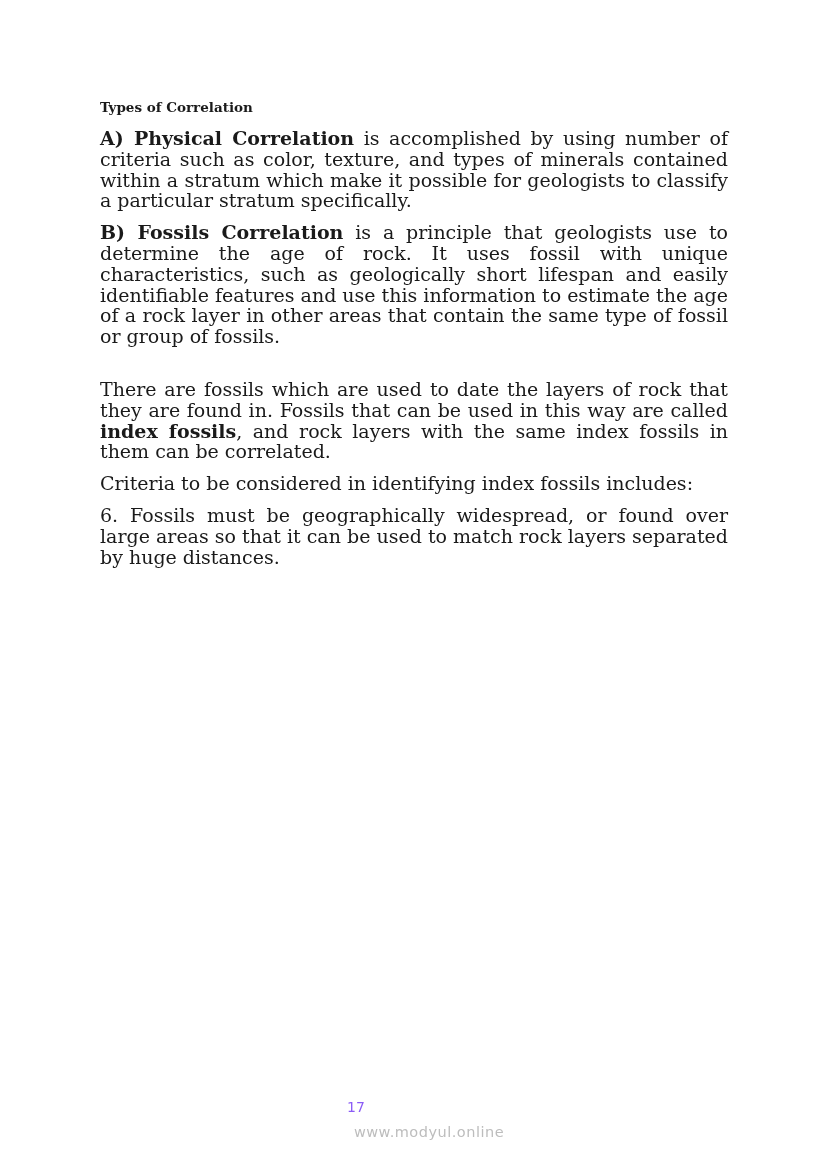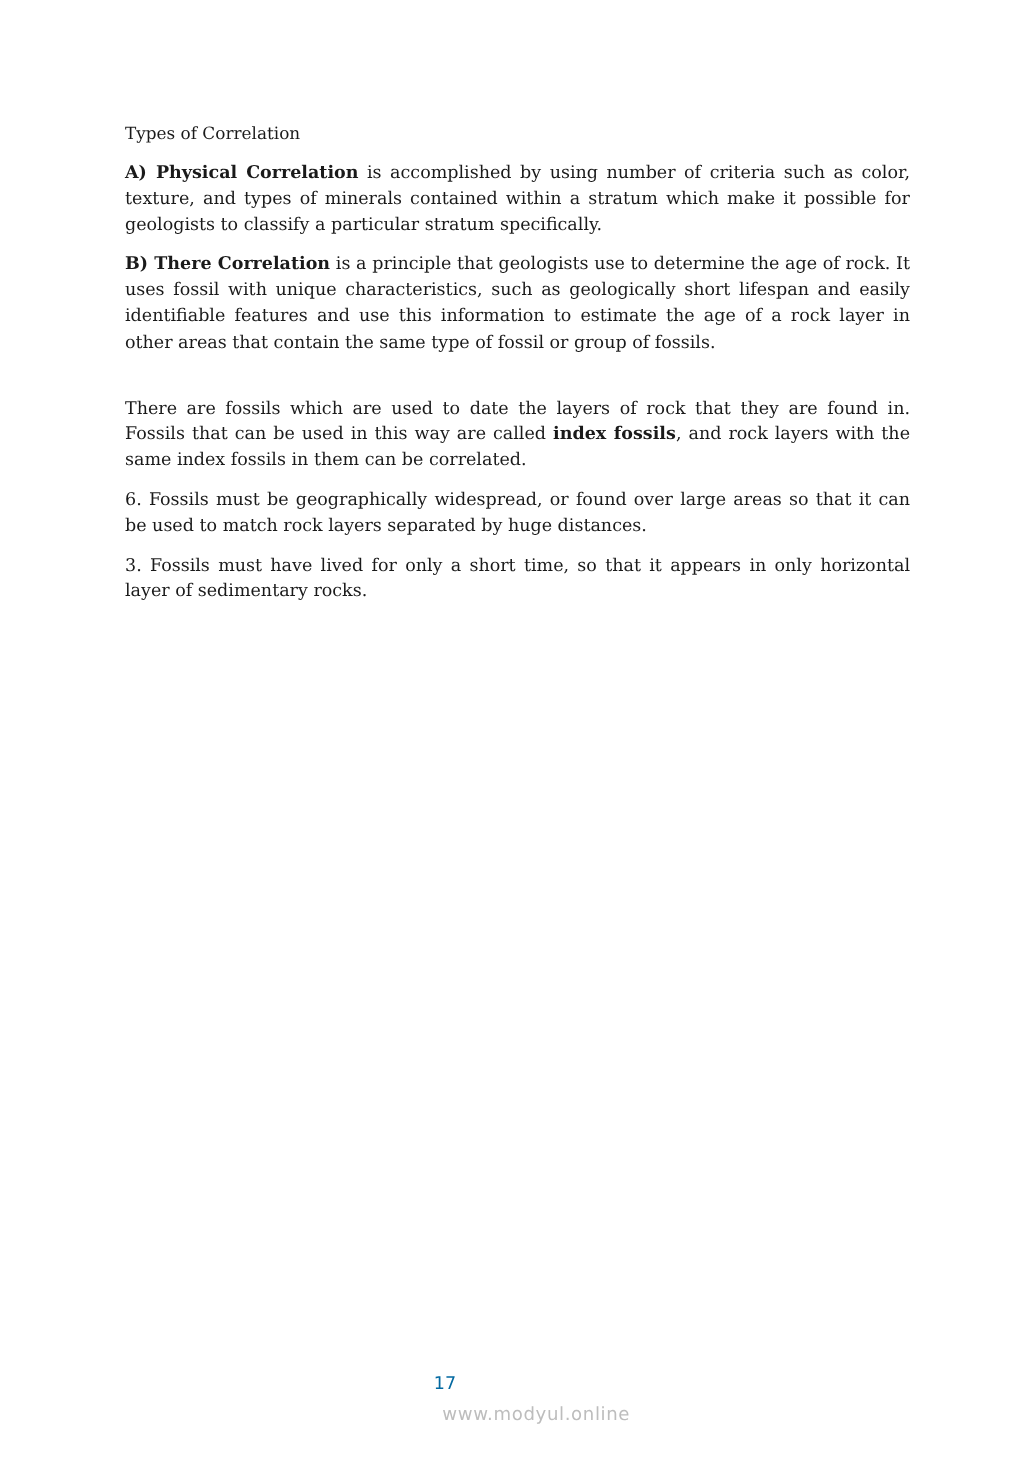--- a/index.html
+++ b/index.html
@@ -16,44 +16,44 @@
     color: #1a1a1a;
     overflow: hidden;
   }
   .content {
     position: absolute;
     left: 100px;
     top: 99px;
     width: 628px;
   }
   .heading {
-    font-weight: normal;
+    font-weight: bold;
     font-size: 13.5px;
     margin: 0 0 13px 0;
   }
   .para {
-    font-size: 14px;
+    font-size: 19px;
     line-height: 20.8px;
     text-align: justify;
     margin: 0 0 11px 0;
   }
   .para b {
     font-weight: bold;
   }
   .gap-top {
     margin-top: 32px;
   }
   .footer-pagenum {
     position: absolute;
     left: 0;
     top: 1099px;
     width: 712px;
     text-align: center;
     font-size: 14px;
-    color: #0369a1;
+    color: #8b5cf6;
     font-family: "DejaVu Sans", "Liberation Sans", sans-serif;
   }
   .footer-watermark {
     position: absolute;
     left: 16px;
     top: 1124px;
     width: 826px;
     text-align: center;
     font-size: 14.5px;
     color: #bdbdbd;
@@ -64,27 +64,27 @@
 </head>
 <body>
 
 <div class="page">
   <div class="content">
 
     <p class="heading">Types of Correlation</p>
 
     <p class="para"><b>A) Physical  Correlation</b><span> is accomplished by using number of criteria such as color, texture, and types of minerals contained within a stratum  which make it possible for geologists to classify a particular stratum specifically.</span></p>
 
-    <p class="para"><b>B) There Correlation</b><span> is a principle that geologists use to determine the age of rock. It uses fossil with unique characteristics, such as geologically short lifespan and easily identifiable features and use this information to estimate the age of a rock layer in other areas that contain the same type of fossil or group of fossils.</span></p>
+    <p class="para"><b>B) Fossils Correlation</b><span> is a principle that geologists use to determine the age of rock. It uses fossil with unique characteristics, such as geologically short lifespan and easily identifiable features and use this information to estimate the age of a rock layer in other areas that contain the same type of fossil or group of fossils.</span></p>
 
     <p class="para gap-top"><span>There are fossils which are used to date the layers of rock that they are found in. Fossils that can be used in this way are called </span><b>index fossils</b><span>, and rock layers with the same index fossils in them can be correlated.</span></p>
 
+    <p class="para">Criteria to be considered in identifying index fossils includes:</p>
 
 
     <p class="para">6. Fossils must be geographically widespread, or found over large areas so that it can be used to match rock layers separated by huge distances.</p>
 
-    <p class="para">3. Fossils must have lived for only a short time, so that it appears in only horizontal layer of sedimentary rocks.</p>
 
   </div>
 
   <div class="footer-pagenum">17</div>
   <div class="footer-watermark">www.modyul.online</div>
 </div>
 
 </body></html>

